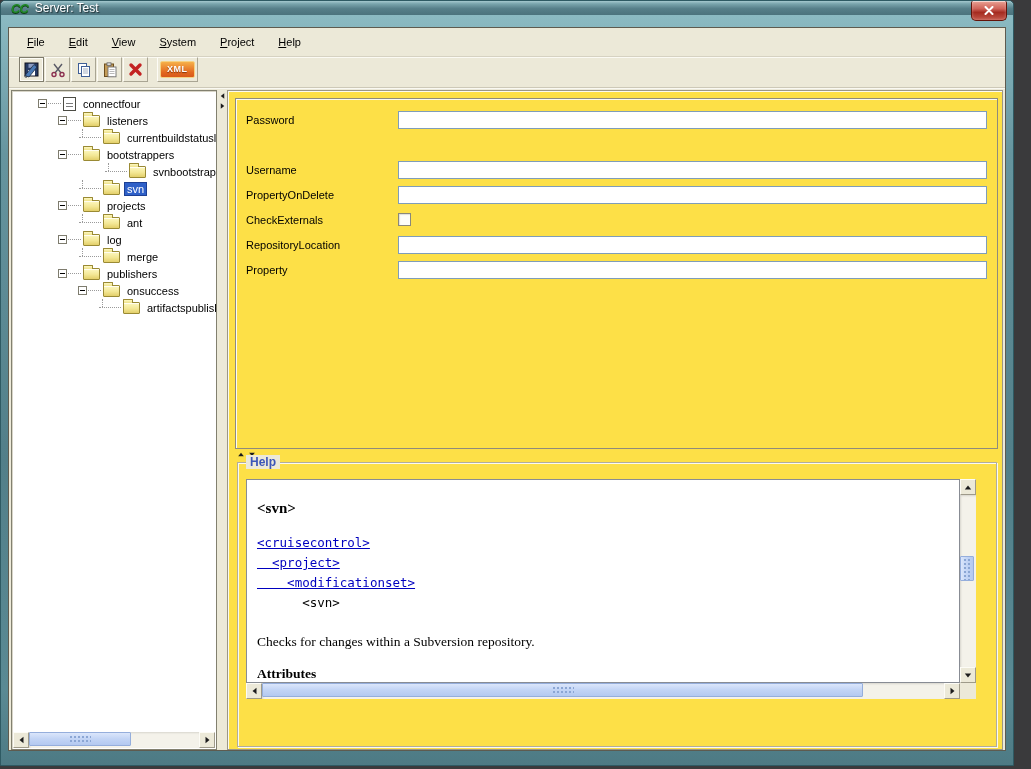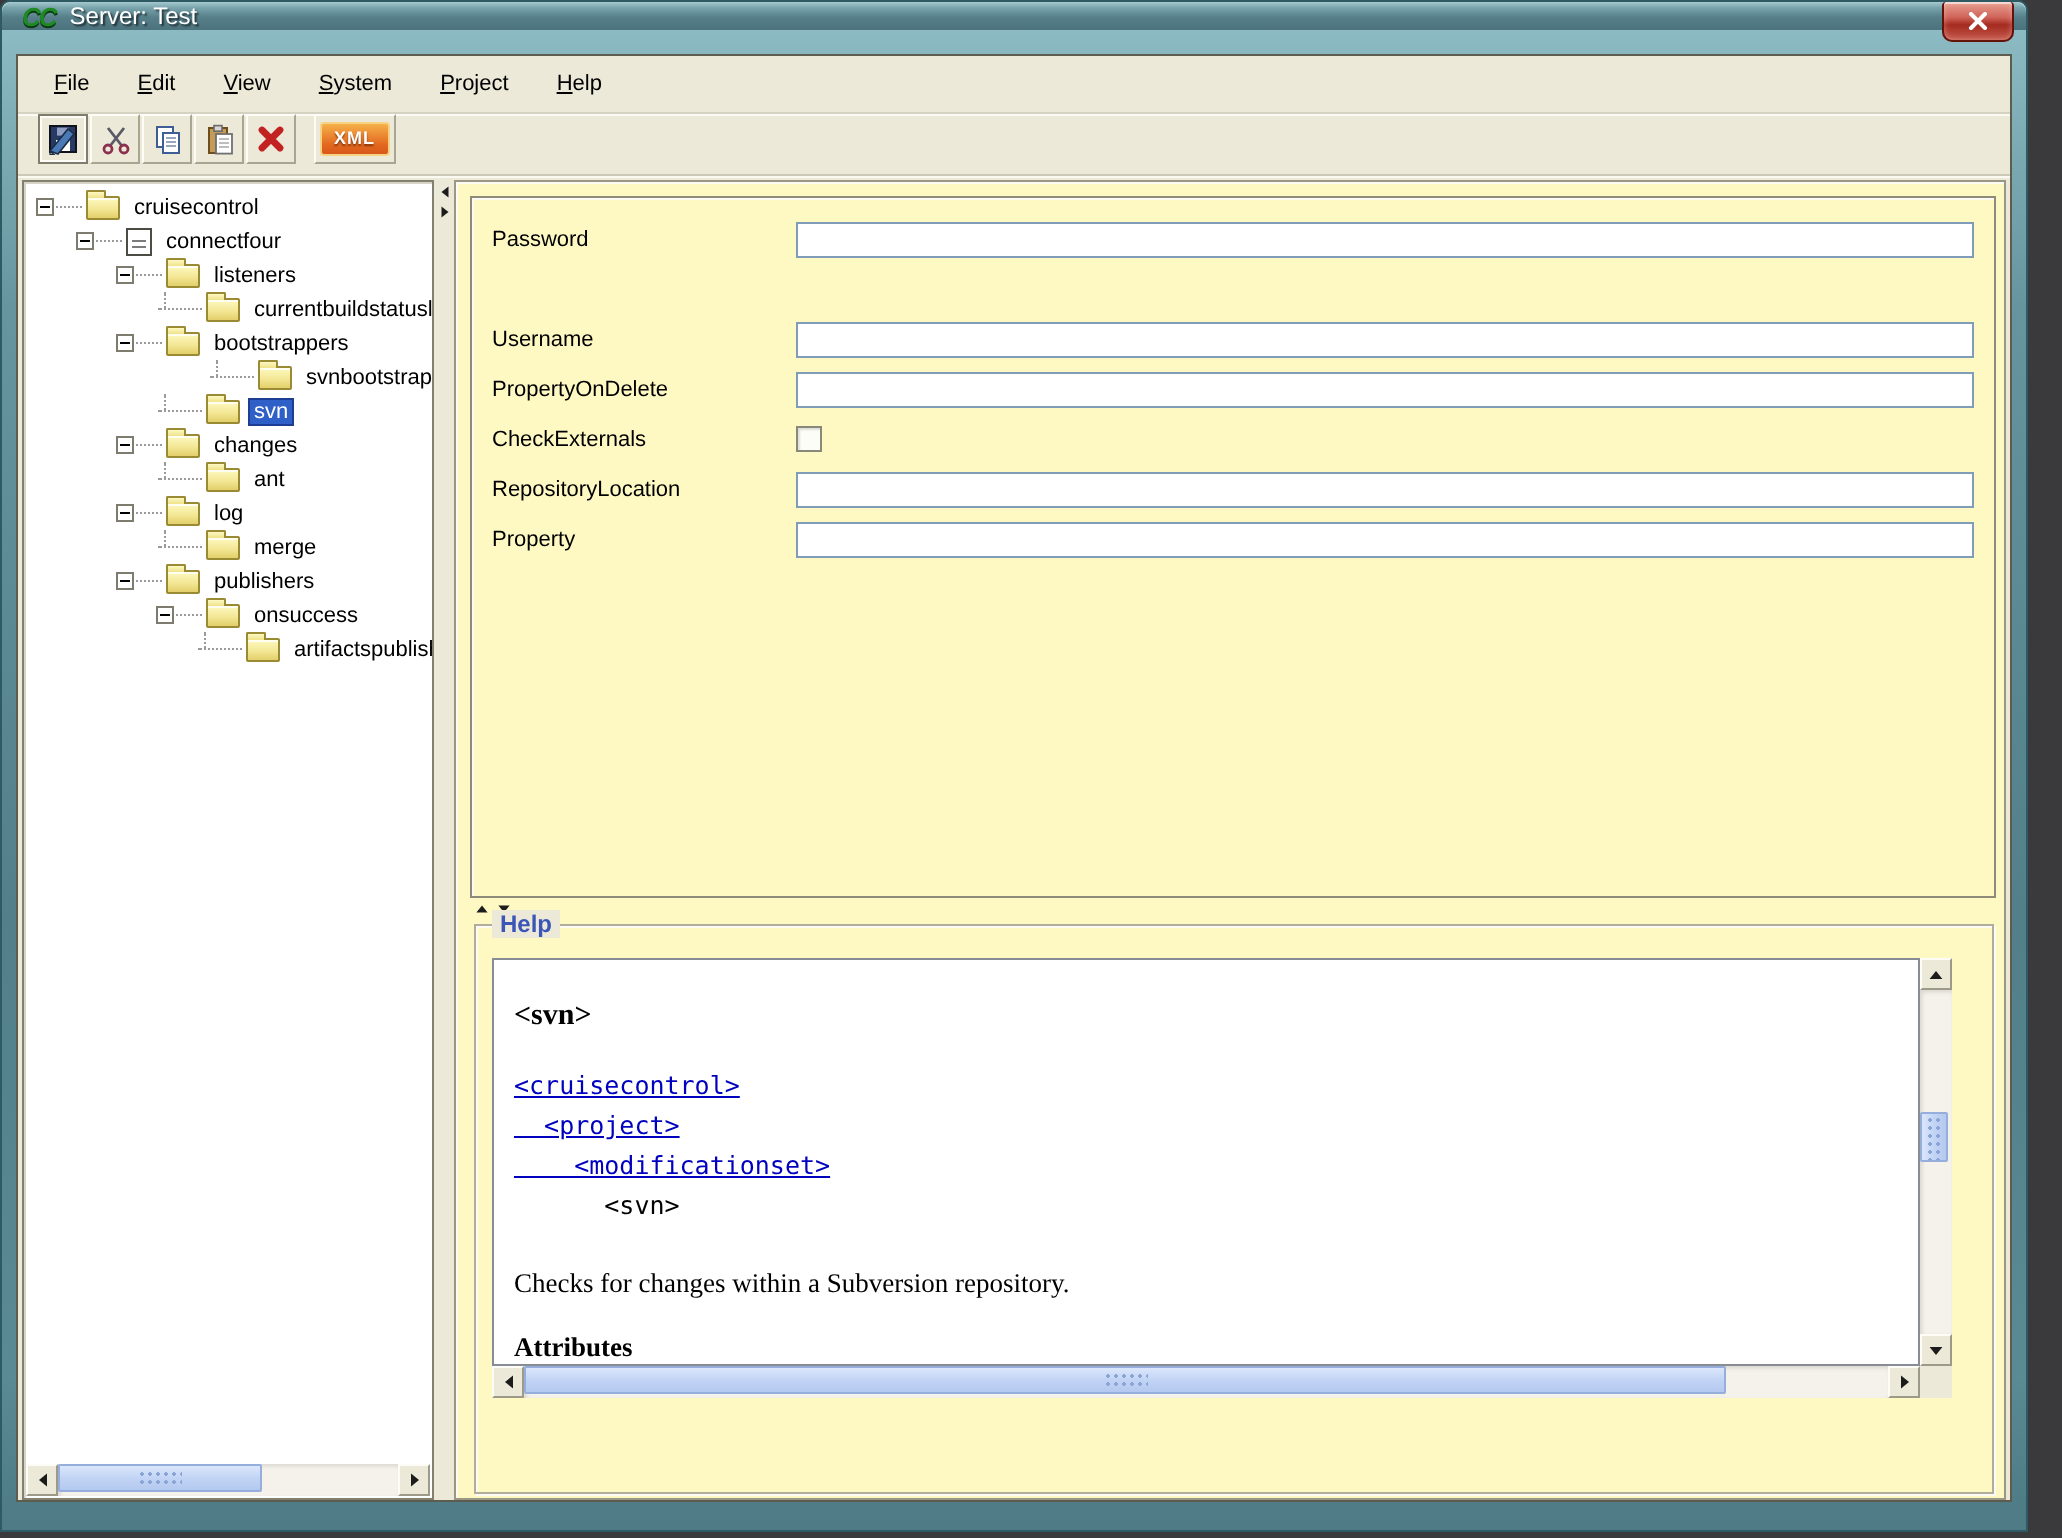--- a/index.html
+++ b/index.html
@@ -114,21 +114,21 @@
   .vdivider { position:absolute; left:208px; top:1px; width:10px; height:660px; }
   .vd-btn { width:8px; height:9px; margin:1px 0 0 1px; display:flex; align-items:center; justify-content:center; cursor:pointer; }
   .tri-l { width:0; height:0; border-top:4px solid transparent; border-bottom:4px solid transparent; border-right:5px solid #1c1c1c; }
   .tri-r { width:0; height:0; border-top:4px solid transparent; border-bottom:4px solid transparent; border-left:5px solid #1c1c1c; }
   .tri-u { width:0; height:0; border-left:4px solid transparent; border-right:4px solid transparent; border-bottom:5px solid #1c1c1c; }
   .tri-d { width:0; height:0; border-left:4px solid transparent; border-right:4px solid transparent; border-top:5px solid #1c1c1c; }
 
   .right-panel {
     position:absolute; left:218px; top:1px; right:2px; height:660px;
     border:1px solid #9b9787; box-shadow:inset 1px 1px 0 #fbfaf3;
-    background:#fef9c3;
+    background:#fde047;
   }
 
   
   .form-panel {
     position:absolute; left:7px; top:7px; width:763px; height:351px;
     border:1px solid #8f8b7b; box-shadow:inset 1px 1px 0 #fbfaf3;
   }
   .frow { position:absolute; left:0; height:18px; display:flex; align-items:center; }
   .flabel { position:absolute; left:10px; width:150px; }
   .ftext {
@@ -285,29 +285,20 @@
       <div class="tbtn xml">
         <span class="xml-badge">XML</span>
       </div>
     </div>
 
     <div class="content">
 
       <div class="tree-panel">
         <div class="tree-rows">
 
-          <div class="trow" style="padding-left:6px">
-            <span class="conn">
-                <span class="exp">
-                  <i></i>
-                </span>
-              </span>
-            <span class="ticon folder"></span>
-            <span class="tl">cruisecontrol</span>
-          </div>
           <div class="trow" style="padding-left:26px">
             <span class="conn">
                 <span class="exp">
                   <i></i>
                 </span>
               </span>
             <span class="ticon doc"></span>
             <span class="tl">connectfour</span>
           </div>
           <div class="trow" style="padding-left:46px">
@@ -343,21 +334,21 @@
             <span class="ticon folder"></span>
             <span class="tl selected">svn</span>
           </div>
           <div class="trow" style="padding-left:46px">
             <span class="conn">
                 <span class="exp">
                   <i></i>
                 </span>
               </span>
             <span class="ticon folder"></span>
-            <span class="tl">changes</span>
+            <span class="tl">projects</span>
           </div>
           <div class="trow" style="padding-left:66px">
             <span class="conn leaf"></span>
             <span class="ticon folder"></span>
             <span class="tl">ant</span>
           </div>
           <div class="trow" style="padding-left:46px">
             <span class="conn">
                 <span class="exp">
                   <i></i>

